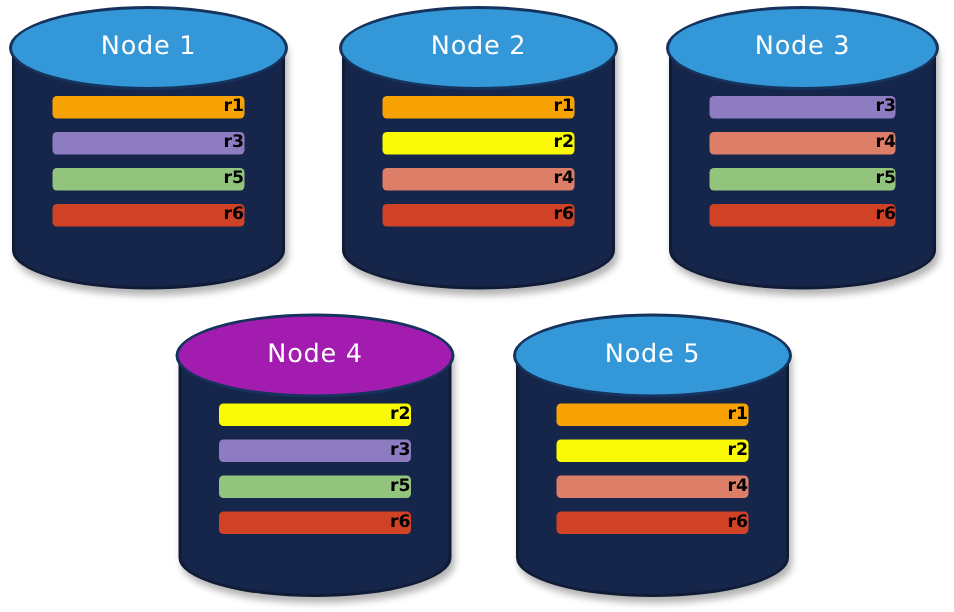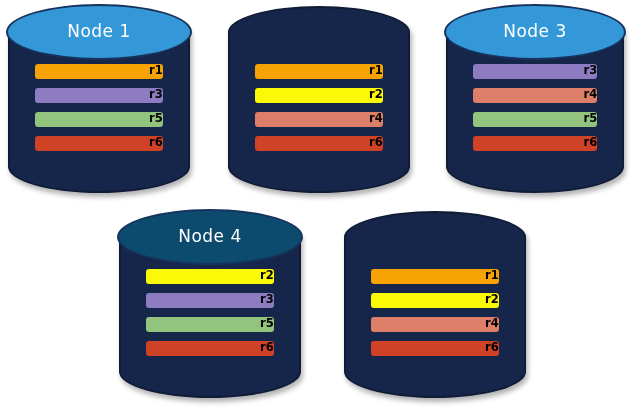--- a/index.html
+++ b/index.html
@@ -118,20 +118,23 @@
         <div class="replica" style="background: rgb(147, 196, 125);">
           <span class="replica-label">r5</span>
         </div>
         <div class="replica" style="background: rgb(207, 66, 38);">
           <span class="replica-label">r6</span>
         </div>
       </div>
     </div>
     <div class="node" style="left: 228px; top: 6px; width: 182px; height: 187px;">
       <div class="node-body" style="background: rgb(22, 37, 74); border-color: rgb(16, 27, 54);"></div>
+      <div class="node-top" style="background: rgb(52, 152, 216);">
+        <span class="node-label">Node  2</span>
+      </div>
       <div class="replica-list">
         <div class="replica" style="background: rgb(247, 163, 6);">
           <span class="replica-label">r1</span>
         </div>
         <div class="replica" style="background: rgb(250, 250, 7);">
           <span class="replica-label">r2</span>
         </div>
         <div class="replica" style="background: rgb(221, 126, 104);">
           <span class="replica-label">r4</span>
         </div>
@@ -155,40 +158,43 @@
         <div class="replica" style="background: rgb(147, 196, 125);">
           <span class="replica-label">r5</span>
         </div>
         <div class="replica" style="background: rgb(207, 66, 38);">
           <span class="replica-label">r6</span>
         </div>
       </div>
     </div>
     <div class="node" style="left: 119px; top: 211px; width: 182px; height: 187px;">
       <div class="node-body" style="background: rgb(22, 37, 74); border-color: rgb(16, 27, 54);"></div>
-      <div class="node-top" style="background: #0c4a6e;">
+      <div class="node-top" style="background: #a21caf;">
         <span class="node-label">Node  4</span>
       </div>
       <div class="replica-list">
         <div class="replica" style="background: rgb(250, 250, 7);">
           <span class="replica-label">r2</span>
         </div>
         <div class="replica" style="background: rgb(142, 124, 195);">
           <span class="replica-label">r3</span>
         </div>
         <div class="replica" style="background: rgb(147, 196, 125);">
           <span class="replica-label">r5</span>
         </div>
         <div class="replica" style="background: rgb(207, 66, 38);">
           <span class="replica-label">r6</span>
         </div>
       </div>
     </div>
     <div class="node" style="left: 344px; top: 211px; width: 182px; height: 187px;">
       <div class="node-body" style="background: rgb(22, 37, 74); border-color: rgb(16, 27, 54);"></div>
+      <div class="node-top" style="background: rgb(52, 152, 216);">
+        <span class="node-label">Node  5</span>
+      </div>
       <div class="replica-list">
         <div class="replica" style="background: rgb(247, 163, 6);">
           <span class="replica-label">r1</span>
         </div>
         <div class="replica" style="background: rgb(250, 250, 7);">
           <span class="replica-label">r2</span>
         </div>
         <div class="replica" style="background: rgb(221, 126, 104);">
           <span class="replica-label">r4</span>
         </div>

